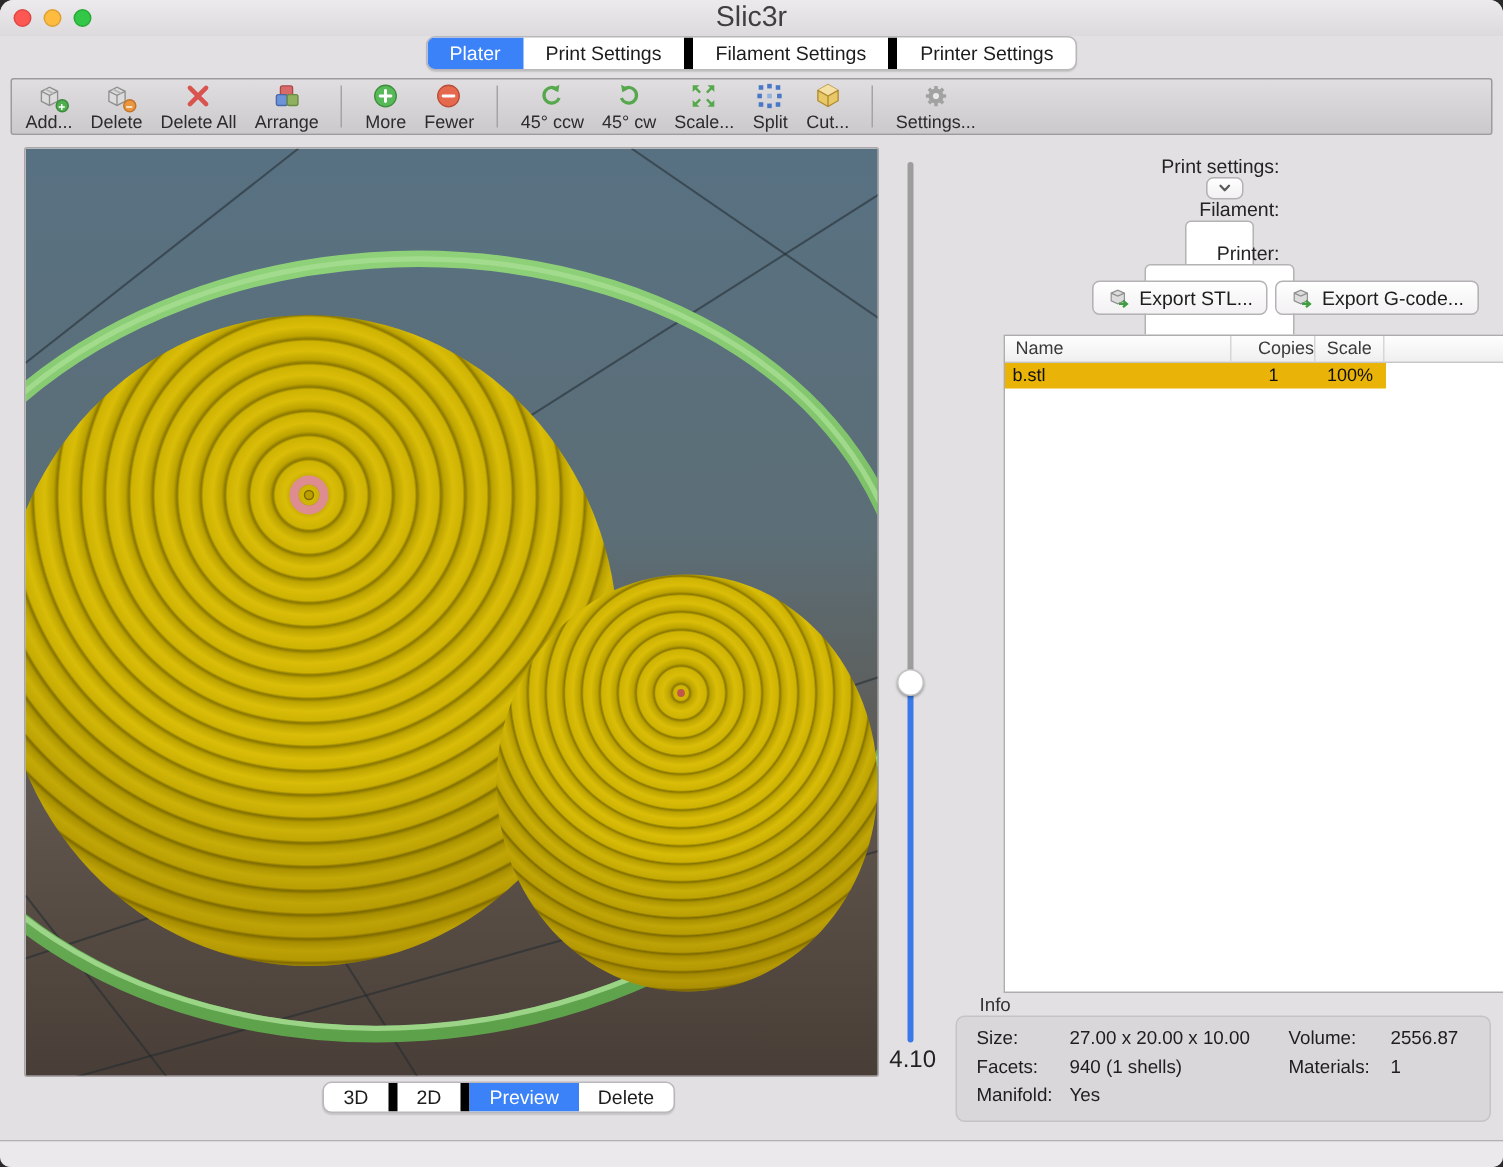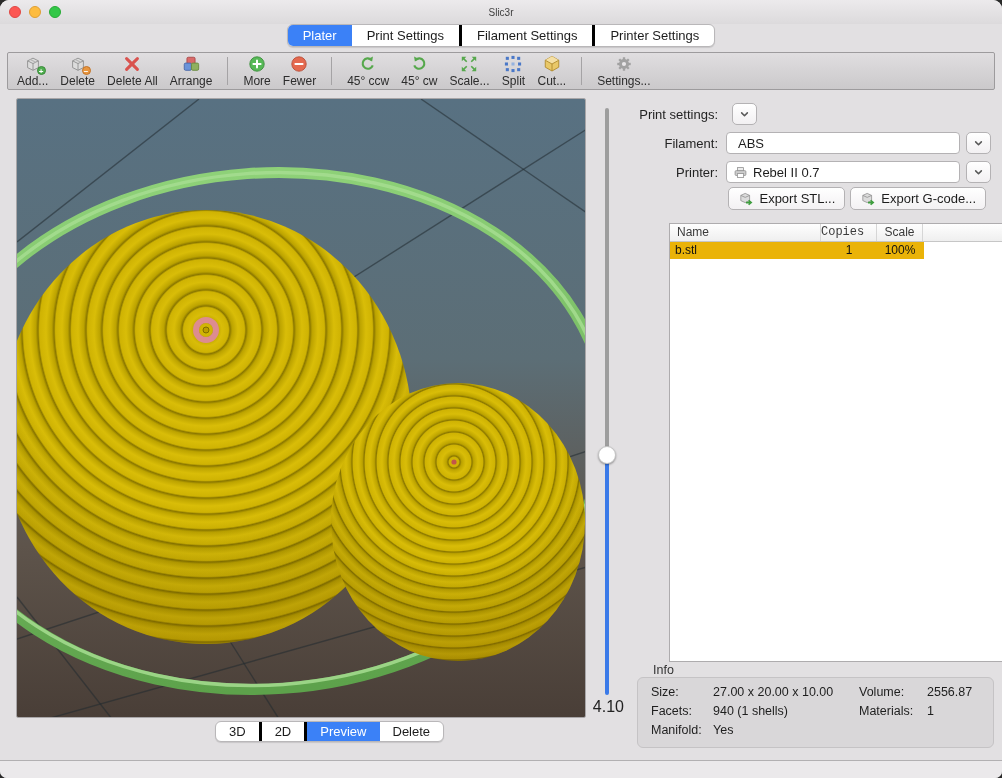--- a/index.html
+++ b/index.html
@@ -13,30 +13,30 @@
   .titlebar {
     position:absolute; top:0; left:0; right:0; height:24px;
     background:linear-gradient(#eceaec,#dcdadc);
     display:flex; align-items:center; justify-content:center;
   }
   .traffic { position:absolute; left:9px; top:6px; display:flex; gap:8px; }
   .light { width:12px; height:12px; border-radius:50%; }
   .light.red    { background:#fc5753; border:1px solid #df4744; }
   .light.yellow { background:#fdbc40; border:1px solid #de9f34; }
   .light.green  { background:#33c748; border:1px solid #27aa35; }
-  .title { font-size:10px; color:#3f3f3f; }
+  .title { font-size:19px; color:#3f3f3f; }
   
   .tabstrip { position:absolute; top:24px; left:0; right:0; height:26px; display:flex; justify-content:center; }
   .seg {
     display:flex; height:23px; background:#fff; border:1px solid #b9b7b9;
     border-radius:6px; overflow:hidden; box-shadow:0 1px 1px rgba(0,0,0,.12);
   }
   .seg .tab {
     font-size:13px; line-height:21px; padding:0 15px; color:#1c1c1c;
-    border-right:3px solid #000000; cursor:default;
+    border-right:6px solid #000000; cursor:default;
   }
   .seg .tab:last-child { border-right:none; }
   .seg .tab.sel { background:#3b81f7; color:#fff; border-right:none; }
   
   .toolbar {
     position:absolute; left:7px; right:7px; top:52px; height:38px;
     border:1px solid #9d9b9d; border-radius:2px;
     background:linear-gradient(#e0dee0,#cbc9cb);
     display:flex; align-items:center; padding:0 3px;
   }
@@ -61,21 +61,21 @@
   .slidercol { position:absolute; left:588px; top:98px; width:42px; height:626px; }
   .track-top { position:absolute; left:17px; top:10px;  width:4px; height:347px; background:#9d9d9d; border-radius:2px; }
   .track-bot { position:absolute; left:17px; top:357px; width:4px; height:240px; background:#3a7ae8; border-radius:2px; }
   .thumb {
     position:absolute; left:10px; top:348px; width:18px; height:18px; border-radius:50%;
     background:#fff; border:1px solid #c3c3c3; box-shadow:0 1px 2px rgba(0,0,0,.35);
   }
   .slider-val { position:absolute; top:600px; left:0; width:36px; text-align:right; font-size:16px; color:#222; }
   
   .rpanel { position:absolute; left:630px; top:98px; width:366px; height:660px; }
-  .ps-row { position:absolute; left:0; width:100%; height:22px; display:flex; align-items:center; }
+  .ps-row { position:absolute; left:0; width:100%; height:22px; display:flex; align-items:center;flex-direction:column; }
   .ps-lbl { width:96px; text-align:right; font-size:13px; color:#232323; padding-right:8px; }
   .combo {
     flex:0 0 234px; height:22px; background:#fff; border:1px solid #b4b2b4; border-radius:4px;
     display:flex; align-items:center; padding:0 6px; gap:5px; font-size:13px; color:#1d1d1d;
   }
   .combo svg { width:15px; height:15px; flex:0 0 auto; }
   .chev-btn {
     margin-left:6px; width:25px; height:22px; background:linear-gradient(#fff,#f2f0f2);
     border:1px solid #b4b2b4; border-radius:5px; display:flex; align-items:center; justify-content:center;
   }
@@ -87,21 +87,21 @@
   }
   .btn svg { width:16px; height:16px; }
   
   .objtable {
     position:absolute; left:7px; top:125px; width:357px; height:439px;
     background:#fff; border:1px solid #aeacae;margin-left:32px;
   }
   .thead { display:flex; height:18px; background:linear-gradient(#fefefe,#efefef); border-bottom:1px solid #c6c6c6; }
   .th { font-size:12px; color:#3a3a3a; line-height:17px; border-right:1px solid #d6d6d6; }
   .th.c-name  { width:151px; padding-left:7px; }
-  .th.c-copies{ width:56px; text-align:left;font-family:Liberation Mono, monospace; }
+  .th.c-copies{ width:56px; text-align:right; }
   .th.c-scale { width:46px; text-align:center; }
   .th.c-rest  { flex:1; border-right:none; }
   .trow { display:flex; height:17px; }
   .trow.sel { background:#eab308; width:254px; }
   .td { font-size:12px; line-height:17px; color:#111; }
   .td.c-name  { width:151px; padding-left:5px; }
   .td.c-copies{ width:56px; text-align:center; }
   .td.c-scale { width:46px; text-align:center; }
   
   .info-title { position:absolute; left:23px; top:565px; font-size:12.5px; color:#333; }

